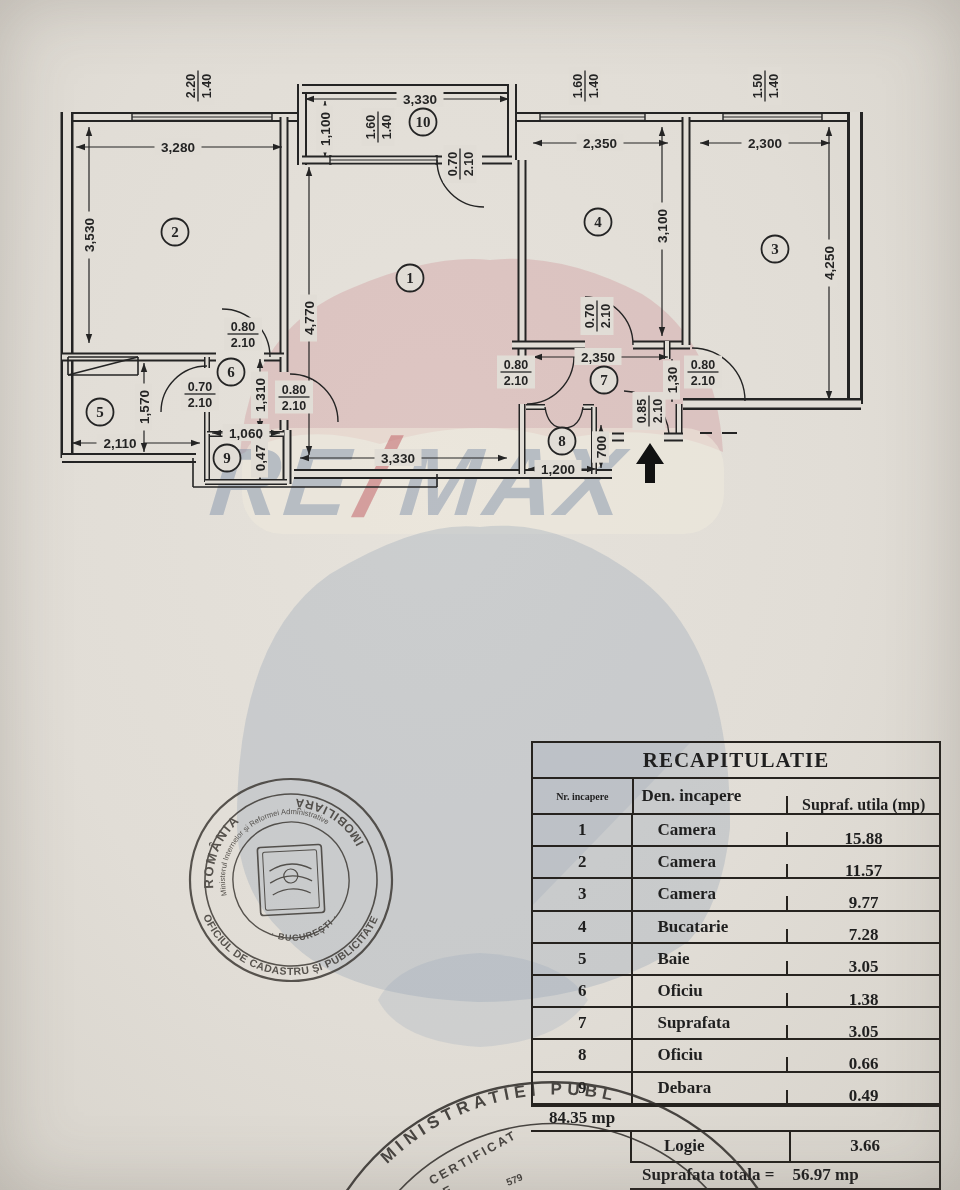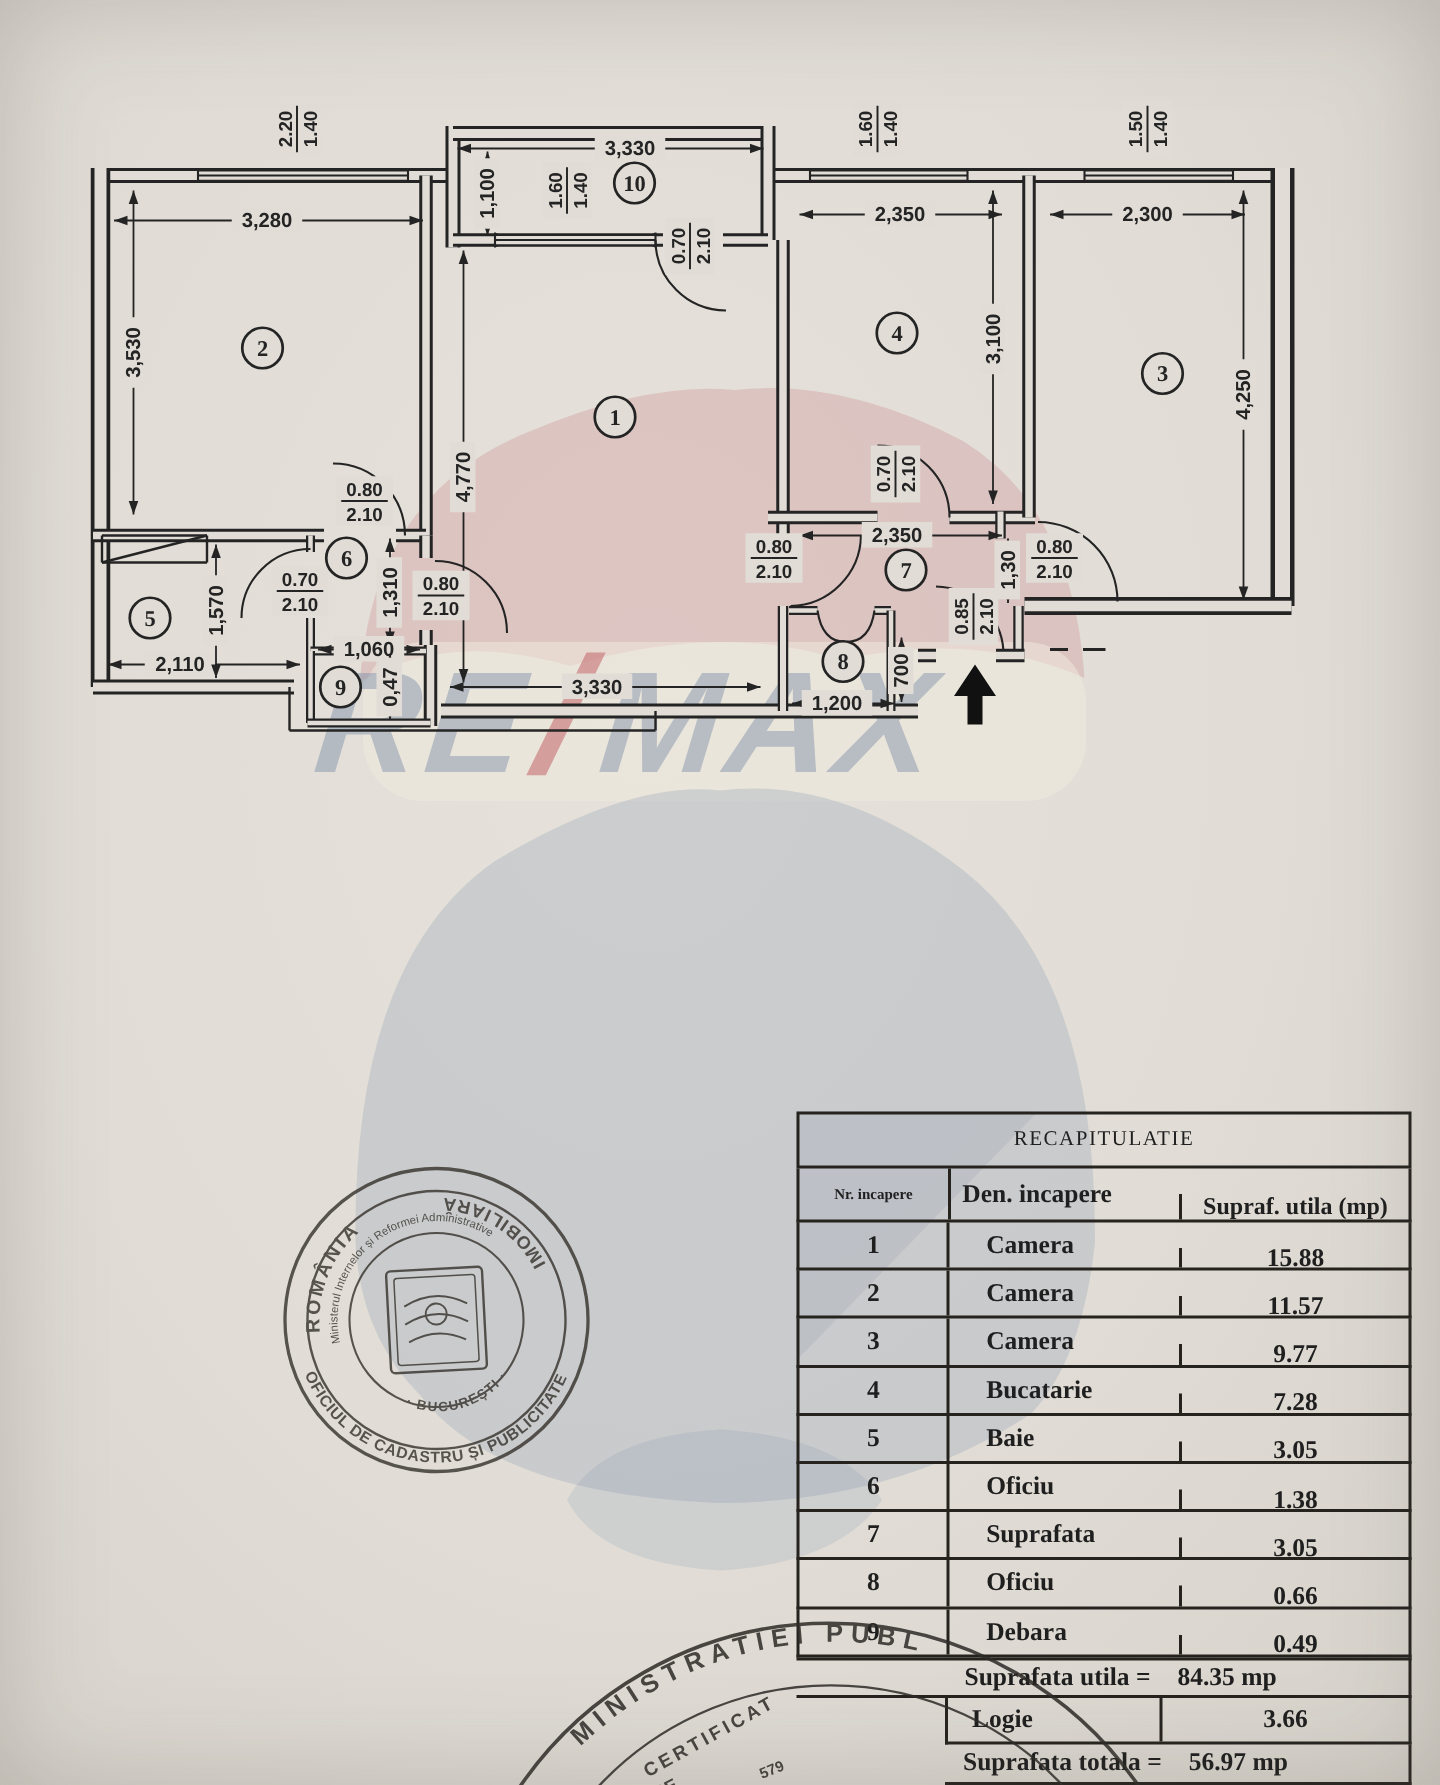--- a/index.html
+++ b/index.html
@@ -7,33 +7,33 @@
     background:radial-gradient(ellipse at 45% 40%, #e6e2db 0%, #e1ddd6 55%, #d6d2ca 100%);
     font-family:"Liberation Sans", sans-serif;}
   #canvas::after{content:"";position:absolute;inset:0;pointer-events:none;
     box-shadow:inset 0 0 70px rgba(90,85,75,.25);}
   svg{position:absolute;left:0;top:0;}
   .lbl{font-family:"Liberation Sans",sans-serif;font-weight:bold;fill:#242424;}
   
   #recap{position:absolute;left:531px;top:741px;width:410px;color:#1f1f1f;
     font-family:"Liberation Serif", serif;font-size:17px;font-weight:600;}
   .t-title{height:34px;border:2px solid #26231f;display:flex;align-items:center;justify-content:center;
-    font-weight:400;letter-spacing:1px;font-size:14px;text-align:right;}
+    font-weight:700;letter-spacing:1px;font-size:21px;text-align:right;}
   .t-row{display:flex;border-left:2px solid #26231f;border-right:2px solid #26231f;border-bottom:2px solid #26231f;}
   .t-c1{width:100px;display:flex;align-items:center;justify-content:center;}
   .t-c2{width:157px;border-left:2px solid #26231f;display:flex;align-items:center;padding-left:24px;box-sizing:border-box;}
   .t-c3{width:153px;border-left:2px solid #26231f;display:flex;align-items:center;justify-content:center;margin-top:17px;}
   .t-hdr .t-c2{padding-left:8px;}
   .t-hdr .t-c1{font-size:10px;} .t-hdr .t-c3{font-size:16px;}
   .t-sum{display:flex;align-items:center;height:27px;border-right:2px solid #26231f;
     margin-left:99px;width:311px;border-bottom:2px solid #26231f;box-sizing:border-box;}
   .t-sum .s-label{padding-left:12px;} .t-sum .s-val{padding-left:18px;}
   .t-logie{display:flex;height:31px;border-left:2px solid #26231f;border-right:2px solid #26231f;
     border-bottom:2px solid #26231f;margin-left:99px;width:311px;box-sizing:border-box;}
-  .t-logie .l-name{width:141px;display:flex;align-items:center;padding-left:16px;box-sizing:border-box;}
+  .t-logie .l-name{width:157px;display:flex;align-items:center;padding-left:32px;box-sizing:border-box;}
   .t-logie .l-val{flex:1;border-left:2px solid #26231f;display:flex;align-items:center;justify-content:center;}
   .t-stub{position:relative;height:6px;margin-left:99px;width:311px;}
   .t-stub i{position:absolute;top:0;width:2px;height:6px;background:#26231f;}
 </style>
 </head>
 <body>
 
 <div id="canvas">
 
   <svg id="base" width="960" height="1190" viewBox="0 0 960 1190">
@@ -437,21 +437,20 @@
           <div class="t-c2">Oficiu</div>
           <div class="t-c3">0.66</div>
         </div>
         <div class="t-row" style="height: 30.2px;">
           <div class="t-c1">9</div>
           <div class="t-c2">Debara</div>
           <div class="t-c3">0.49</div>
         </div>
       </div>
     <div class="t-sum" style="border-top:2px solid #26231f;margin-left:0;width:410px;border-right:2px solid #26231f;border-left:none;">
-      <span class="s-label" style="padding-left:112px;">Suprafata utila =</span>
       <span class="s-val">84.35 mp</span>
     </div>
     <div class="t-logie">
       <div class="l-name">Logie</div>
       <div class="l-val">3.66</div>
     </div>
     <div class="t-sum">
       <span class="s-label">Suprafata totala =</span>
       <span class="s-val">56.97 mp</span>
     </div>

